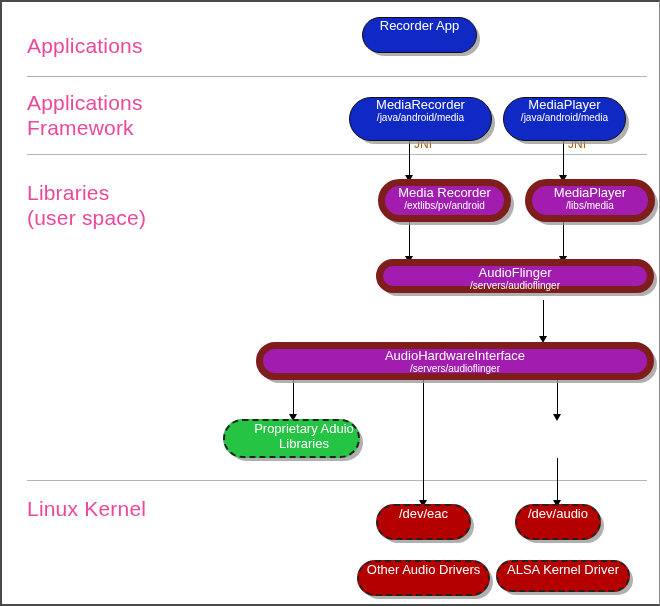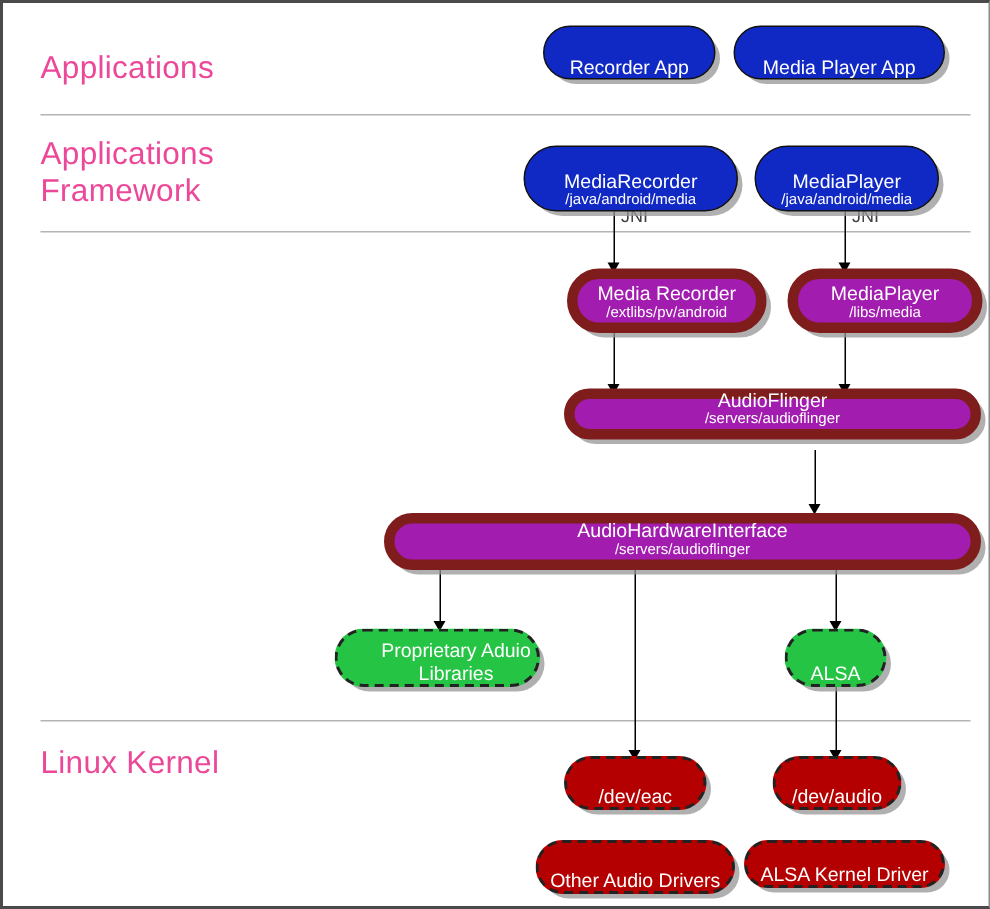--- a/index.html
+++ b/index.html
@@ -45,33 +45,33 @@
   }
   .arrow-head{
     position:absolute;
     width:0;height:0;
     border-left:4px solid transparent;
     border-right:4px solid transparent;
     border-top:7px solid #000000;
   }
   .conn-label{
     position:absolute;
-    color:#404040;
+    color:#a16207;
     font-size:12px;
     line-height:13px;
   }
 
   
   .node{
     position:absolute;
     box-sizing:border-box;
     display:flex;
     flex-direction:column;
     align-items:center;
-    justify-content:flex-end;
+    justify-content:flex-start;
     border-radius:999px;
     color:#ffffff;
     text-align:center;
     box-shadow:4px 4px 0 -1px rgba(150,150,150,0.75);
   }
   .node .title{
     font-size:13px;
     line-height:15px;
     white-space:nowrap;
   }
@@ -104,20 +104,22 @@
 </head>
 <body>
 
 <div id="canvas">
 
   <div class="layer-label" style="left:25px; top:31px;">Applications</div>
 
   <div class="layer-label" style="left:25px; top:88px;">Applications
 Framework</div>
 
+  <div class="layer-label" style="left:25px; top:178px;"> Libraries
+(user space)</div>
 
   <div class="layer-label" style="left:25px; top:494px;">Linux Kernel</div>
 
   <div class="divider" style="left:25px; top:74px;  width:620px;"></div>
   <div class="divider" style="left:25px; top:152px; width:620px;"></div>
   <div class="divider" style="left:25px; top:478px; width:620px;"></div>
 
   <div class="conn" style="left:407px; top:139px; height:36px;"></div>
   <div class="arrow-head" style="left:403px; top:173px;"></div>
   <div class="conn-label" style="left:412px; top:136px;">JNI</div>
@@ -144,23 +146,20 @@
   <div class="conn" style="left:555px; top:375px; height:39px;"></div>
   <div class="arrow-head" style="left:551px; top:412px;"></div>
 
   <div class="conn" style="left:555px; top:456px; height:44px;"></div>
   <div class="arrow-head" style="left:551px; top:498px;"></div>
 
   <div class="node blue" style="left:360px; top:15px; width:115px; height:36px;">
     <div class="title">Recorder App</div>
   </div>
 
-  <div class="node blue" style="left:487px; top:15px; width:141px; height:36px;">
-    <div class="title">Media Player App</div>
-  </div>
 
   <div class="node blue two-line" style="left:347px; top:95px; width:143px; height:44px;">
     <div class="title">MediaRecorder</div>
     <div class="sub">/java/android/media</div>
   </div>
 
   <div class="node blue two-line" style="left:501px; top:95px; width:123px; height:44px;">
     <div class="title">MediaPlayer</div>
     <div class="sub">/java/android/media</div>
   </div>
@@ -182,23 +181,20 @@
 
   <div class="node green two-line" style="left:222px; top:340px; width:398px; height:38px;">
     <div class="title">AudioHardwareInterface</div>
     <div class="sub">/servers/audioflinger</div>
   </div>
 
   <div class="node green-dashed wrap" style="left:221px; top:417px; width:137px; height:39px;">
     <div class="title">Proprietary Aduio Libraries</div>
   </div>
 
-  <div class="node green-dashed" style="left:521px; top:417px; width:68px; height:39px;">
-    <div class="title">ALSA</div>
-  </div>
 
   <div class="node red-dashed" style="left:374px; top:502px; width:95px; height:36px;">
     <div class="title">/dev/eac</div>
   </div>
 
   <div class="node red-dashed" style="left:355px; top:558px; width:133px; height:36px;">
     <div class="title">Other Audio Drivers</div>
   </div>
 
   <div class="node red-dashed" style="left:513px; top:502px; width:86px; height:36px;">

